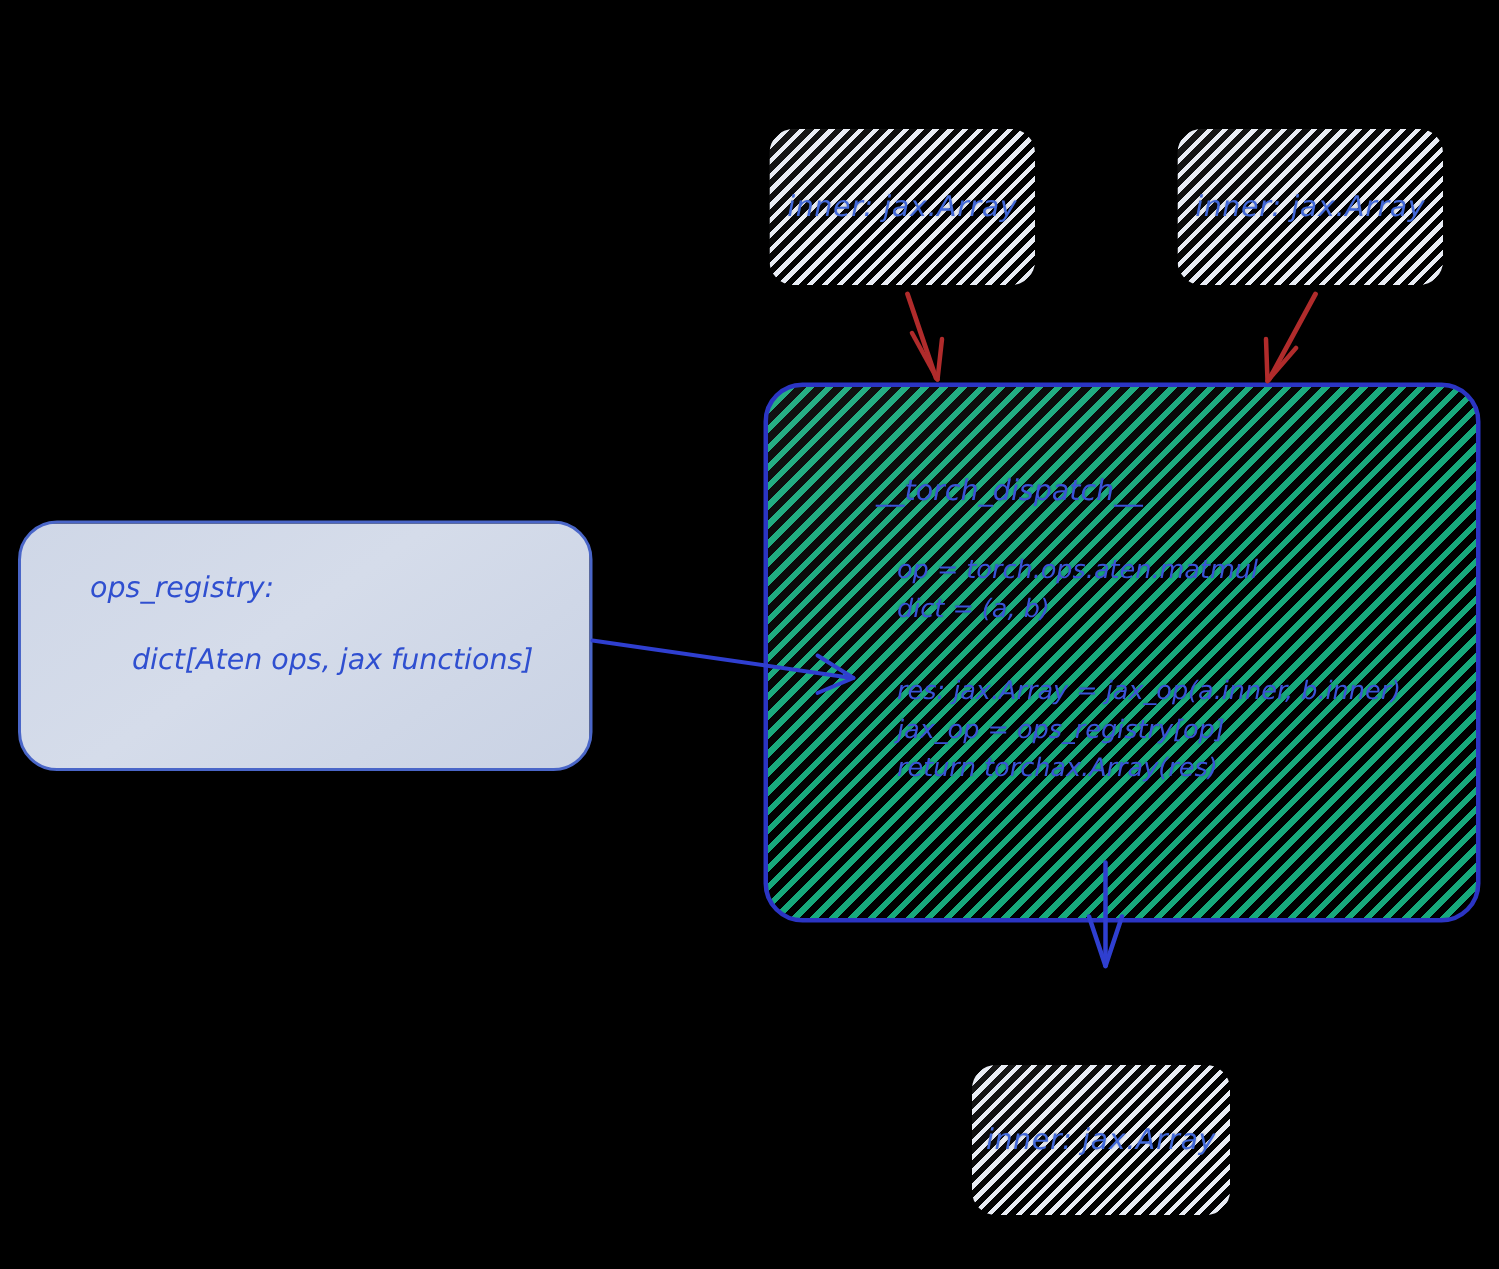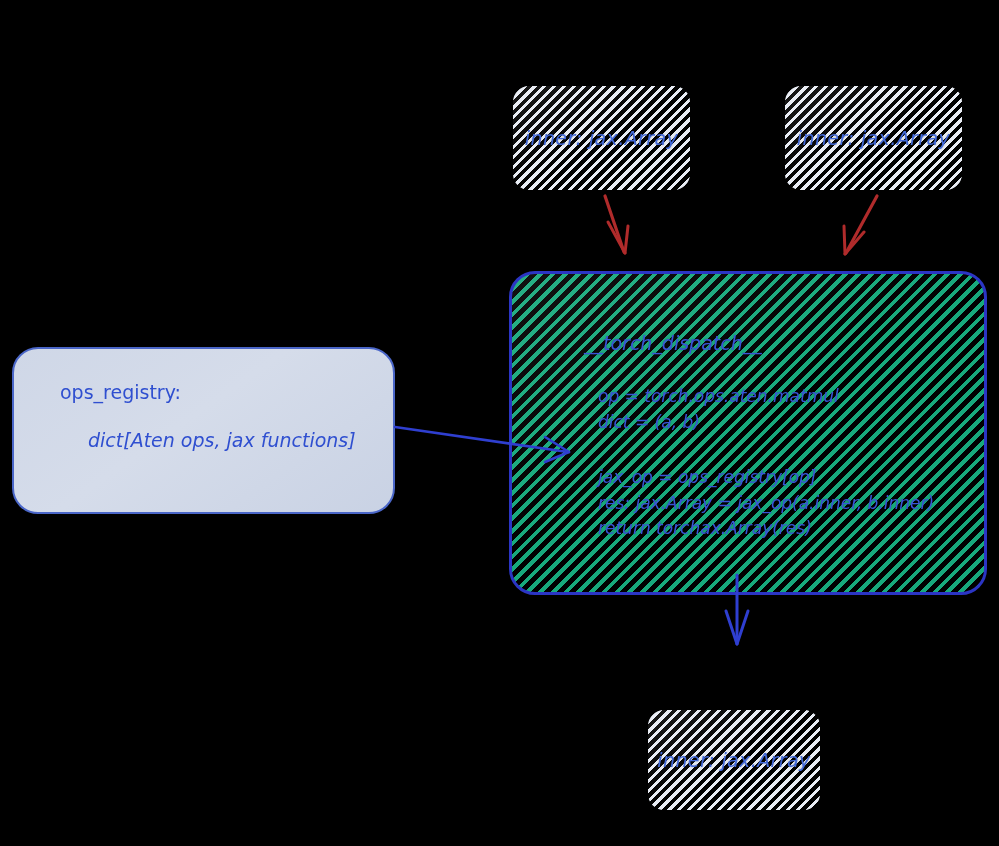--- a/index.html
+++ b/index.html
@@ -107,20 +107,21 @@
     position: absolute;
     border-radius: 26px;
     border: 2px solid #4a66c8;
     box-sizing: border-box;
     background: linear-gradient(145deg, #cfd7e7 0%, #d5dcea 45%, #c9d2e4 100%);
     padding: 32px 0 0 46px;
   }
   .registry-line1 {
     color: #2f4fd0;
     font-size: 19px;
+    font-style: italic;
     white-space: nowrap;
   }
   .registry-line2 {
     color: #2f4fd0;
     font-size: 19px;
     font-style: italic;
     white-space: nowrap;
     margin-top: 26px;
     margin-left: 28px;
   }
@@ -140,30 +141,30 @@
 <div id="canvas">
 
   <div class="hatch-node" style="left:513px; top:86px; width:177px; height:104px;">
     <span class="hatch-label">inner: jax.Array</span>
   </div>
 
   <div class="hatch-node" style="left:785px; top:86px; width:177px; height:104px;">
     <span class="hatch-label">inner: jax.Array</span>
   </div>
 
-  <div class="green-node" style="left:509px; top:271px; width:478px; height:324px;">
+  <div class="green-node" style="left:509px; top:255px; width:478px; height:360px;">
     <div class="green-inner">
       <div class="dispatch-title">__torch_dispatch__</div>
       <div class="code-block">
         <div class="code-line">op = torch.ops.aten.matmul</div>
         <div class="code-line">dict = (a, b)</div>
       </div>
       <div class="code-block second">
+        <div class="code-line">res: jax.Array = jax_op(a.inner, b.inner)</div>
         <div class="code-line">jax_op = ops_registry[op]</div>
-        <div class="code-line">res: jax.Array = jax_op(a.inner, b.inner)</div>
         <div class="code-line">return torchax.Array(res)</div>
       </div>
     </div>
   </div>
 
   <div class="registry-node" style="left:12px; top:347px; width:383px; height:167px;">
     <div class="registry-line1">ops_registry:</div>
     <div class="registry-line2">dict[Aten ops, jax functions]</div>
   </div>
 

